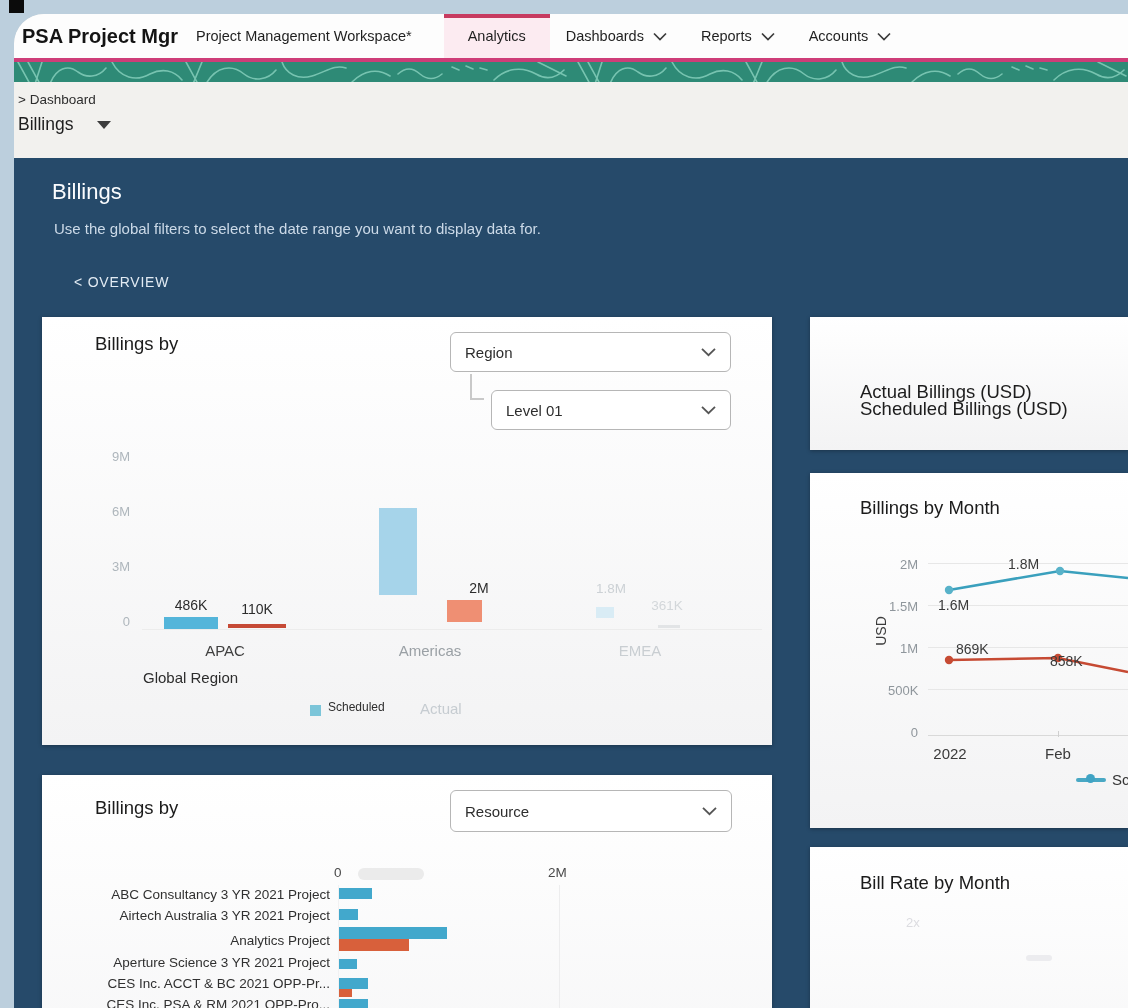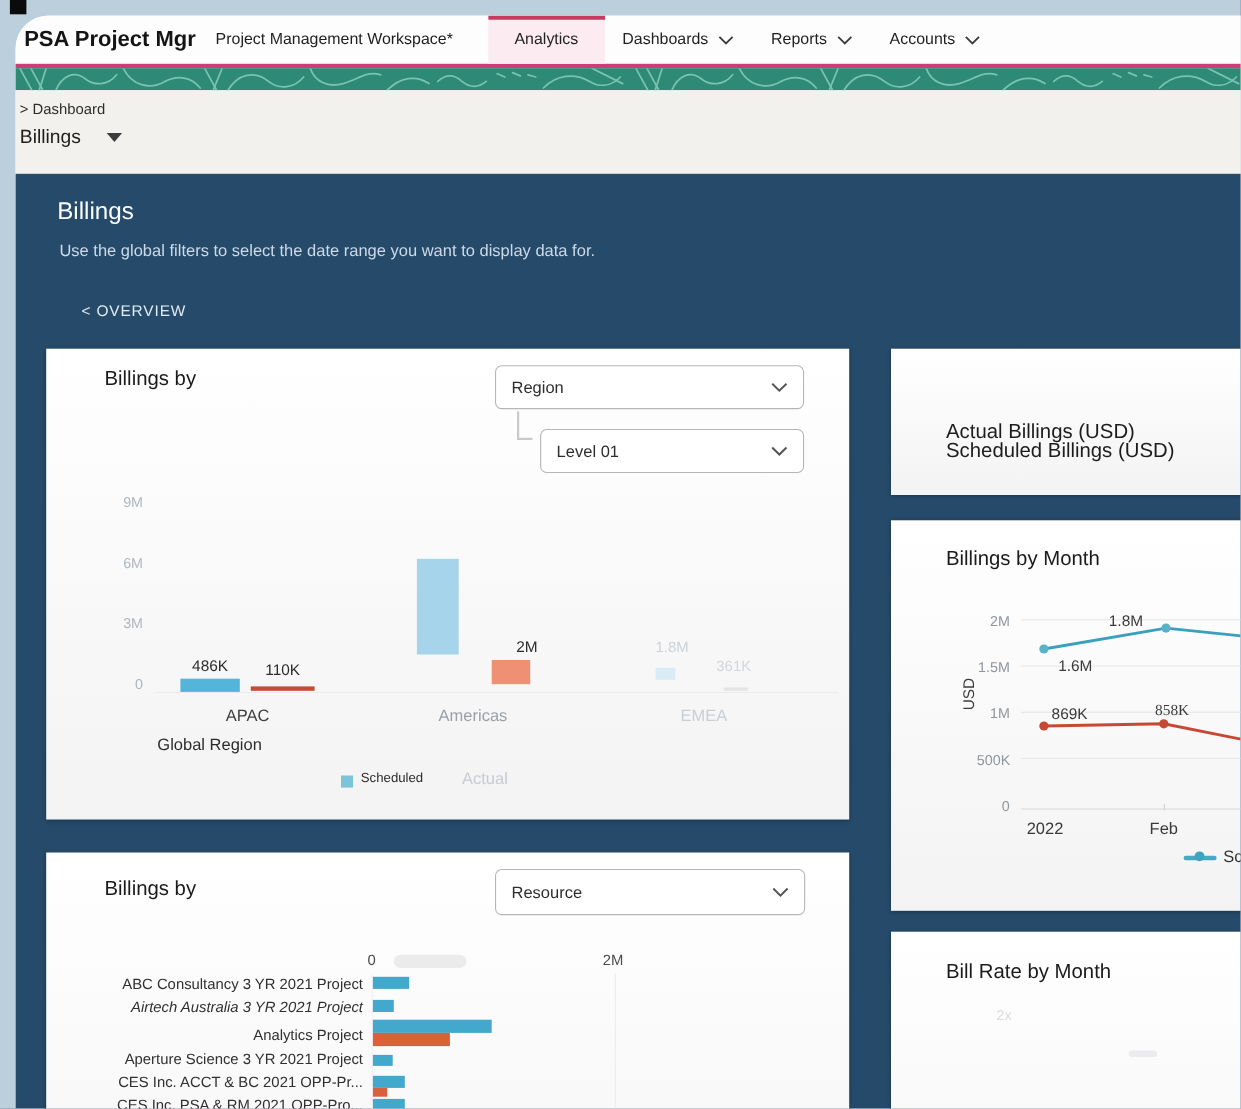--- a/index.html
+++ b/index.html
@@ -204,21 +204,21 @@
 
       <div class="abs" style="left:292px; top:90px; font-size:13.5px; color:#4a4a4a;">0</div>
       <div class="abs" style="left:316px; top:93px; width:66px; height:12px; background:#ebebeb; border-radius:6px;"></div>
       <div class="abs" style="left:506px; top:90px; font-size:13.5px; color:#4a4a4a;">2M</div>
       <div class="gridline-v" style="left:517px; top:110px; height:300px;"></div>
       <div class="gridline-v" style="left:296px; top:110px; height:300px; background:#f1f1f2;"></div>
 
       <div class="row-label" style="left:30px; top:112px;">ABC Consultancy 3 YR 2021 Project</div>
       <div class="bar" style="left:297px; top:113px; width:33px; height:11px; background:#42a8cc;"></div>
 
-      <div class="row-label" style="left:30px; top:133px;font-style:italic;">Airtech Australia 3 YR 2021 Project</div>
+      <div class="row-label" style="left:30px; top:133px;">Airtech Australia 3 YR 2021 Project</div>
       <div class="bar" style="left:297px; top:134px; width:19px; height:11px; background:#42a8cc;"></div>
 
       <div class="row-label" style="left:30px; top:158px;">Analytics Project</div>
       <div class="bar" style="left:297px; top:152px; width:108px; height:12px; background:#42a8cc;"></div>
       <div class="bar" style="left:297px; top:164px; width:70px; height:12px; background:#d8603b;"></div>
 
       <div class="row-label" style="left:30px; top:180px;">Aperture Science  3 YR 2021 Project</div>
       <div class="bar" style="left:297px; top:184px; width:18px; height:10px; background:#42a8cc;"></div>
 
       <div class="row-label" style="left:30px; top:201px;">CES Inc. ACCT &amp; BC 2021 OPP-Pr...</div>
@@ -255,24 +255,24 @@
 
       <svg class="abs" style="left:118px; top:80px;" width="200" height="190" viewBox="0 0 200 190">
         <polyline points="21,37 132,18 200,25" fill="none" stroke="#3aa0bd" stroke-width="2.6"></polyline>
         <circle cx="21" cy="37" r="4.2" fill="#58b2c9"></circle>
         <circle cx="132" cy="18" r="4.2" fill="#58b2c9"></circle>
         <polyline points="21,107 130,105 200,119" fill="none" stroke="#c64a33" stroke-width="2.6"></polyline>
         <circle cx="21" cy="107" r="4.2" fill="#c64a33"></circle>
         <circle cx="130" cy="105" r="4.2" fill="#c64a33"></circle>
       </svg>
 
-      <div class="pt-label" style="left:128px; top:124px;margin-left:24px;">1.6M</div>
+      <div class="pt-label" style="left:128px; top:124px;">1.6M</div>
       <div class="pt-label" style="left:198px; top:83px;">1.8M</div>
       <div class="pt-label" style="left:146px; top:168px;">869K</div>
-      <div class="pt-label" style="left:240px; top:166px;font-family:Liberation Serif, serif;">858K</div>
+      <div class="pt-label" style="left:240px; top:180px;">858K</div>
 
       <div class="tick-x" style="left:116px; top:272px; width:48px;">2022</div>
       <div class="tick-x" style="left:232px; top:272px; width:32px;">Feb</div>
 
       <div class="abs" style="left:266px; top:305px; width:30px; height:3.5px; border-radius:2px; background:#49a8c4;"></div>
       <div class="abs" style="left:276px; top:301px; width:9px; height:9px; border-radius:50%; background:#3fa3c4;"></div>
       <div class="abs" style="left:302px; top:298px; font-size:15px; color:#333;">Sch</div>
     </div>
 
     <div class="card" style="left:796px; top:689px; width:318px; height:330px;">

